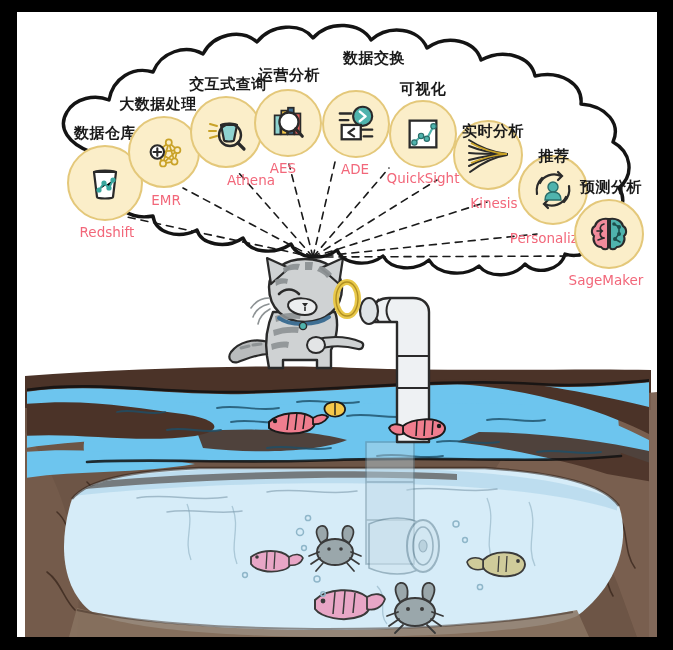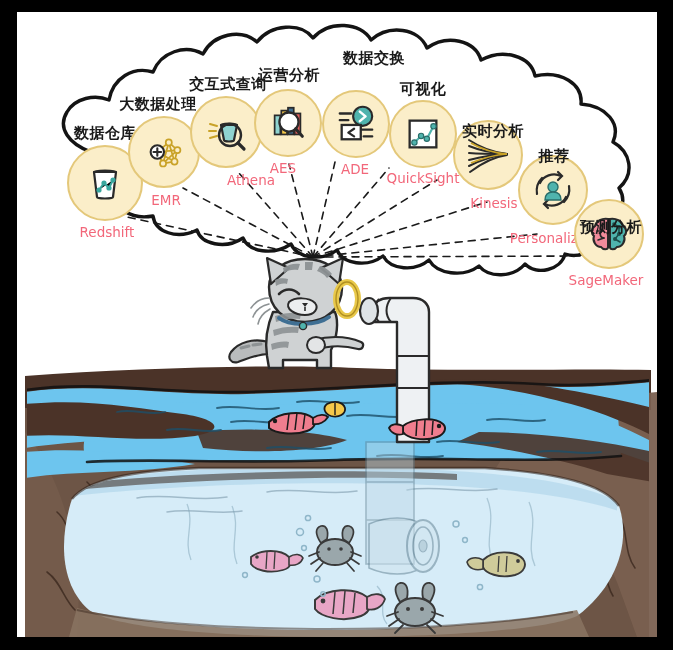--- a/index.html
+++ b/index.html
@@ -505,18 +505,18 @@
           </g>
           <g fill="#1d4f4c">
             <circle cx="32" cy="15" r="2"></circle>
               <circle cx="32" cy="22" r="2"></circle>
             <circle cx="28" cy="27" r="2"></circle>
               <circle cx="27" cy="12" r="1.8"></circle>
           </g>
           <path d="M22,6 L22,36" stroke="#2a2a2a" stroke-width="1.8"></path>
         </svg>
       </div>
-      <div class="cn-label abs" style="left:546px;top:166px;width:96px;margin-top:40px;">预测分析</div>
+      <div class="cn-label abs" style="left:546px;top:166px;width:96px;">预测分析</div>
       <div class="svc-name abs" style="left:534px;top:260px;width:110px;">SageMaker</div>
     </div>
 
   </div>
 </div>
 
 </body></html>

